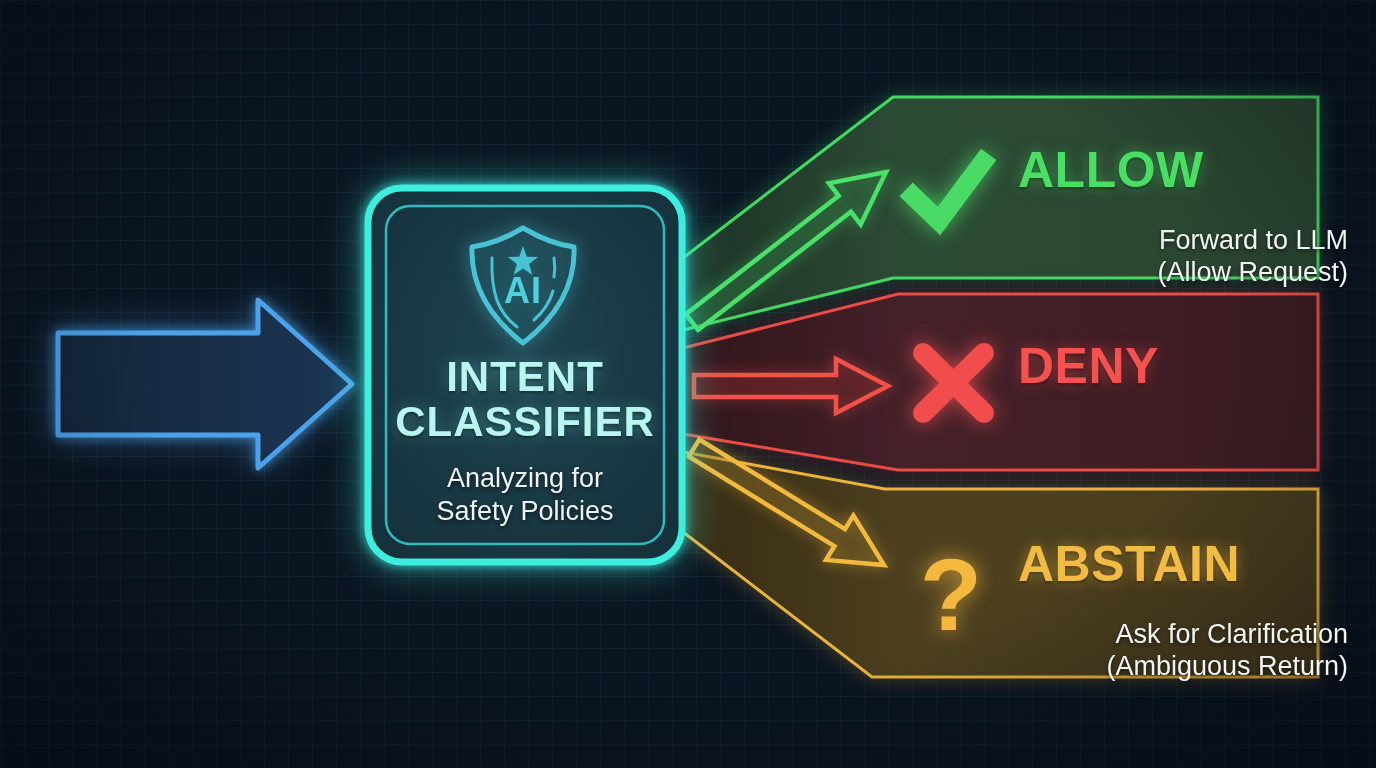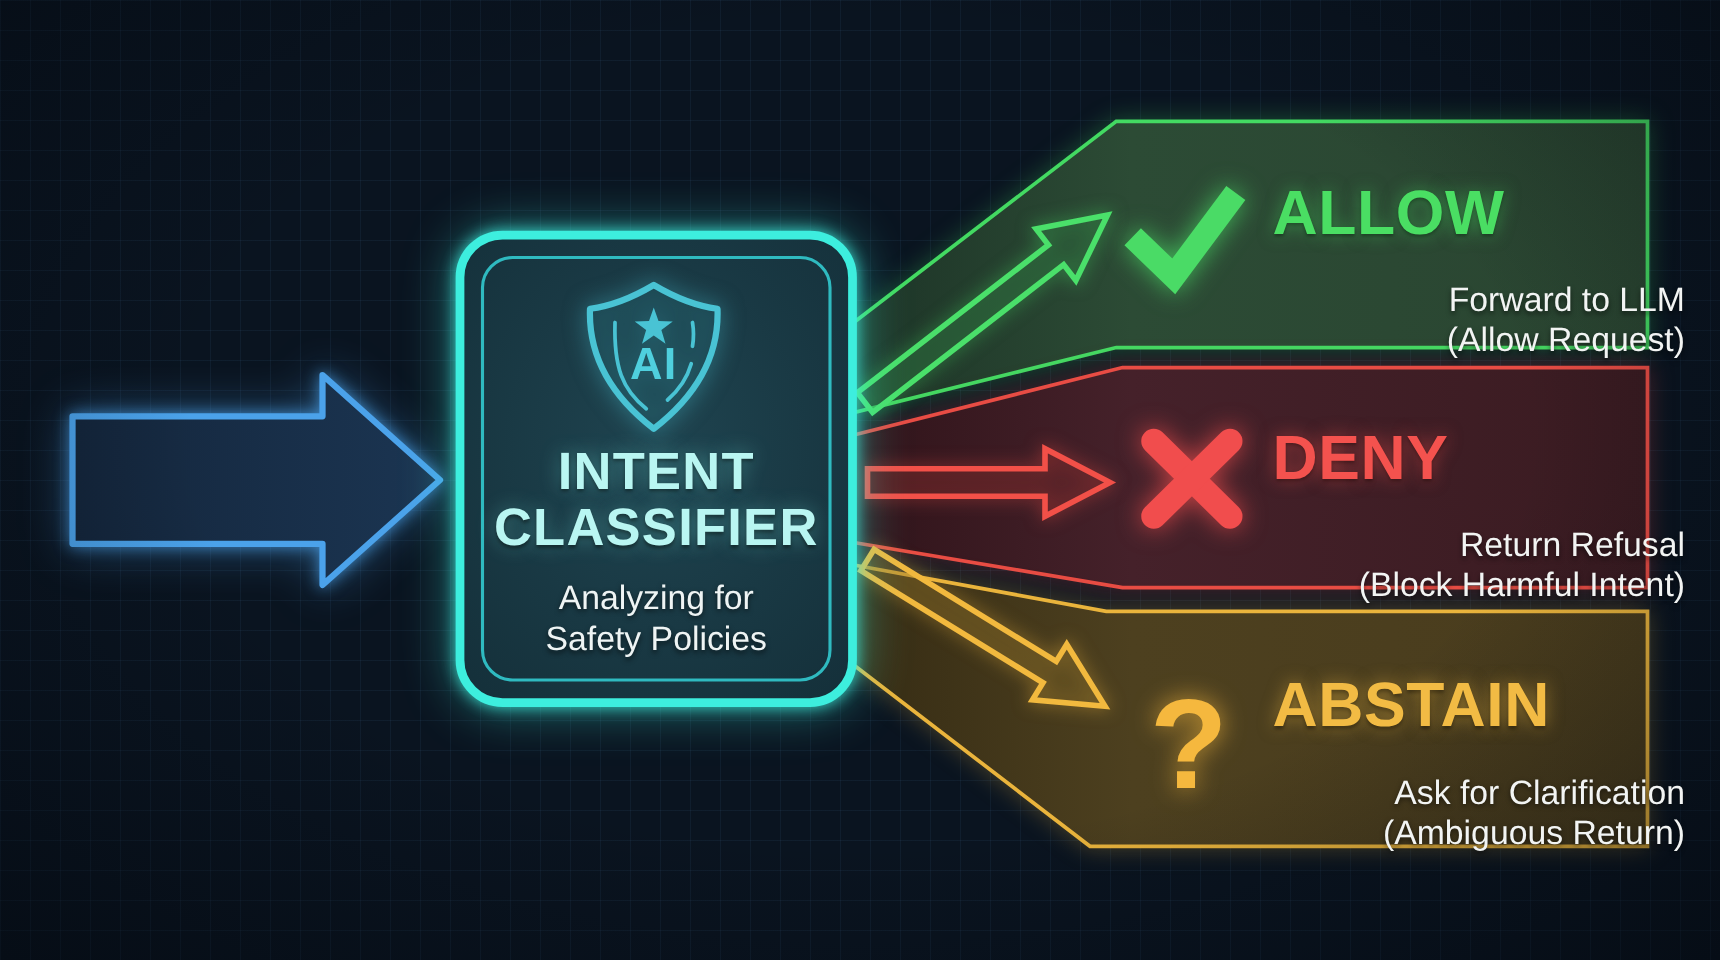--- a/index.html
+++ b/index.html
@@ -124,22 +124,20 @@
 Safety Policies</div>
 
   <div class="txt outcome o-allow">
     <h2>ALLOW</h2>
     <p>Forward to LLM
 (Allow Request)</p>
   </div>
 
   <div class="txt outcome o-deny">
     <h2>DENY</h2>
-    <p>Return Refusal
-(Block Harmful Intent)</p>
   </div>
 
   <div class="txt outcome o-abstain">
     <h2>ABSTAIN</h2>
     <p>Ask for Clarification
 (Ambiguous Return)</p>
   </div>
 
 </div>
 

